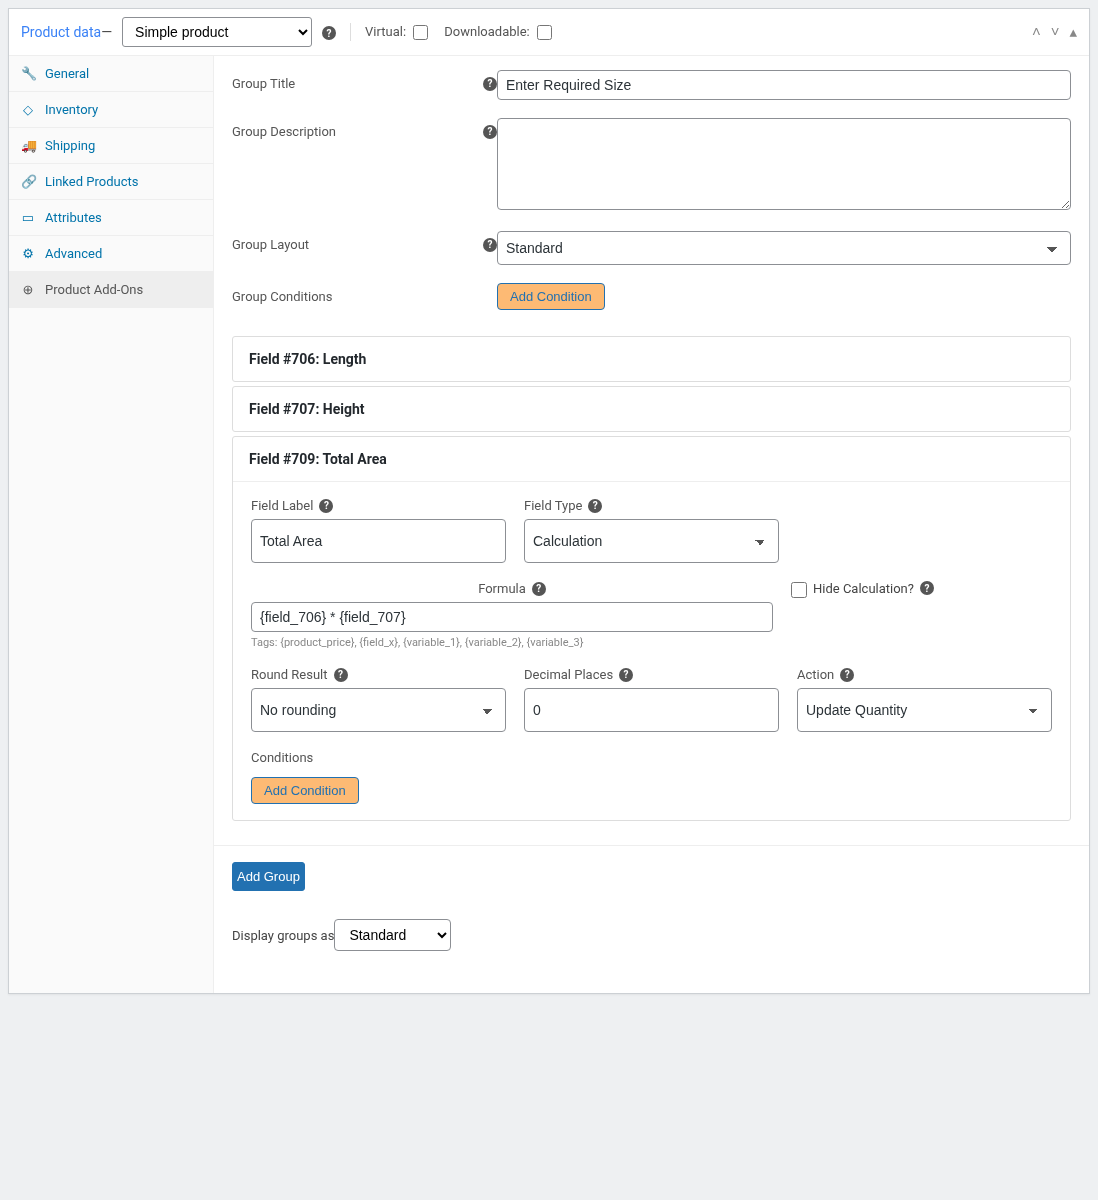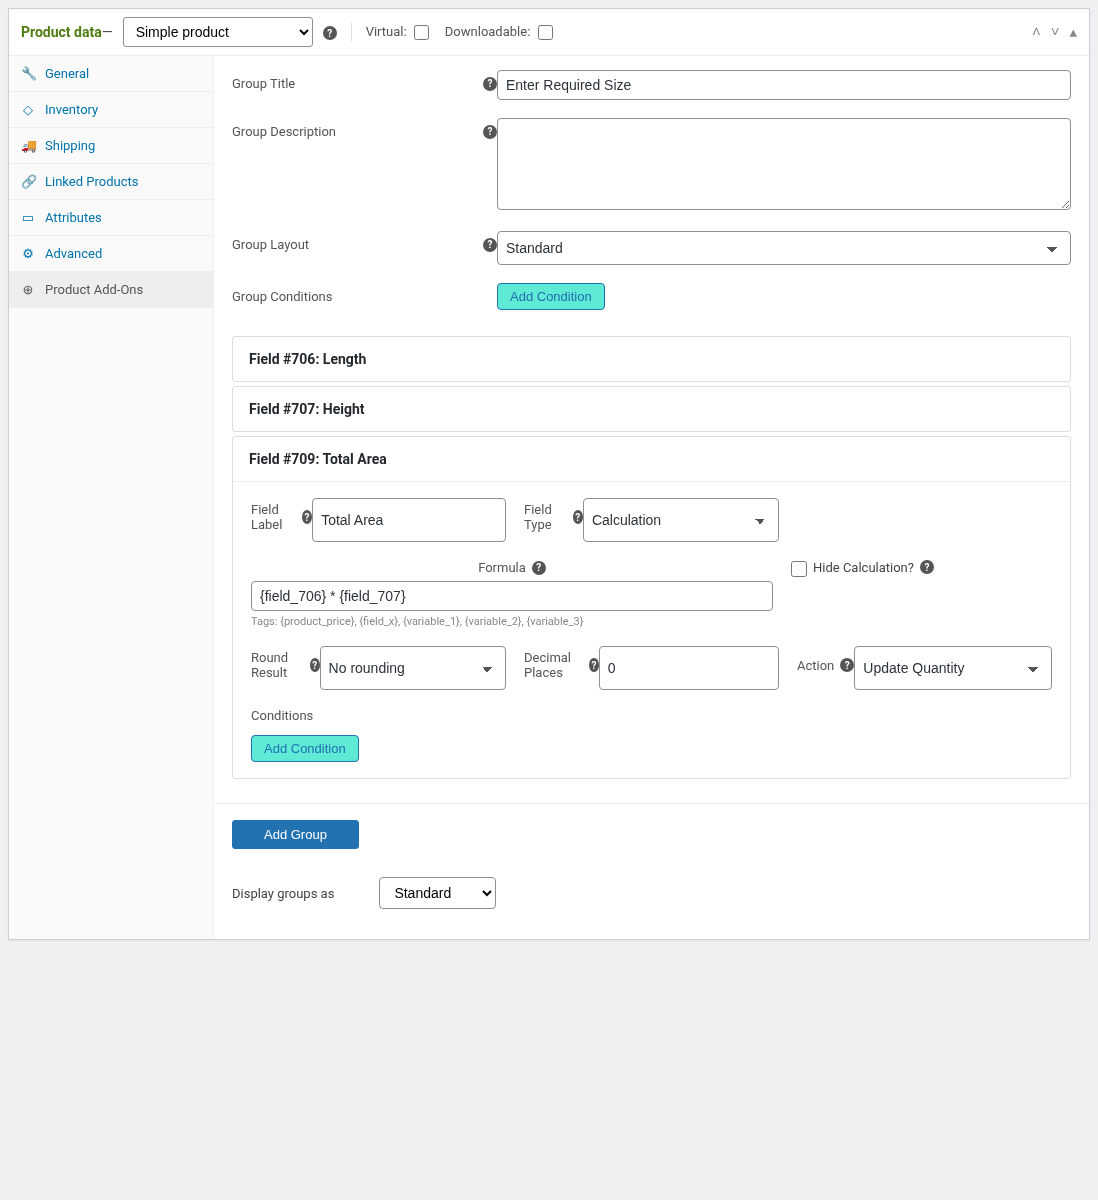--- a/index.html
+++ b/index.html
@@ -16,21 +16,21 @@
     box-shadow: 0 1px 2px rgba(0,0,0,0.06);
   }
   
   .panel-header {
     display: flex;
     align-items: center;
     padding: 8px 12px;
     border-bottom: 1px solid #eee;
     font-size: 14px;
   }
-  .panel-header strong { font-weight: 700; color: #4d7c0f; }
+  .panel-header strong { font-weight: 400; color: #3b82f6; }
   .panel-header select {
     margin-left: 10px;
     height: 30px;
     border: 1px solid #8c8f94;
     border-radius: 3px;
     padding: 0 24px 0 8px;
     font-size: 14px;
     background: #fff;
     min-width: 190px;
   }
@@ -128,32 +128,32 @@
     appearance: none;
     background-image: linear-gradient(45deg, transparent 50%, #555 50%),
                       linear-gradient(135deg, #555 50%, transparent 50%);
     background-position: calc(100% - 18px) 55%, calc(100% - 13px) 55%;
     background-size: 5px 5px, 5px 5px;
     background-repeat: no-repeat;
   }
   .btn-outline {
     border: 1px solid #2271b1;
     border-radius: 4px;
-    background: #5eead4;
+    background: #fdba74;
     color: #2271b1;
     padding: 5px 12px;
     font-size: 13px;
     cursor: pointer;
   }
   .btn-primary {
     border: 1px solid #2271b1;
     border-radius: 3px;
     background: #2271b1;
     color: #fff;
-    padding: 6px 31px;
+    padding: 6px 4px;
     font-size: 13px;
     cursor: pointer;
   }
 
   
   .field-card {
     border: 1px solid #ddd;
     border-radius: 3px;
     margin-bottom: 4px;
   }
@@ -161,21 +161,21 @@
     padding: 14px 16px;
     font-weight: 700;
     color: #23282d;
     font-size: 14px;
     cursor: pointer;
   }
   .field-card.open .field-card-hdr { border-bottom: 1px solid #eee; }
   .field-body { padding: 16px 18px; }
 
   .row-2 { display: flex; gap: 18px; margin-bottom: 18px; }
-  .col { flex: 1; display:flex; flex-direction:row; }
+  .col { flex: 1; display:flex; flex-direction:column; }
   .col-lbl {
     display:flex; align-items:center; gap:6px;
     font-size:13px; color:#555; margin-bottom:6px;
   }
   .col input[type=text], .col select.full { height: 44px; }
 
   .row-formula { display:flex; gap:18px; margin-bottom:4px; }
   .formula-col{flex:2;display:flex;flex-direction:column;align-items:center;}
   .hide-col{flex:1;padding-top:0; display:flex;align-items:flex-start;gap:6px;}
   .hide-col input[type=checkbox]{width:16px;height:16px;margin-top:1px;}
@@ -183,22 +183,22 @@
 
   .row-3 { display:flex; gap:18px; margin-bottom:18px; }
 
   .cond-lbl{font-size:13px;color:#555;margin-bottom:12px;display:block;}
 
   .after-fields { padding: 0 18px 18px; }
   .after-fields .btn-outline{margin-top:8px;}
 
   .group-footer{padding:16px 18px 0;border-top:1px solid #eee;}
   .display-row{
-    display:flex;align-items:center;gap:45px;
-    padding:28px 18px 30px;
+    display:flex;align-items:center;
+    padding:28px 18px 42px;
   }
   .display-row select{
     height:32px;border:1px solid #8c8f94;border-radius:4px;
     padding:0 28px 0 10px;font-size:14px;background:#fff;
   }
 </style>
 </head>
 <body>
 
 <div class="panel">

